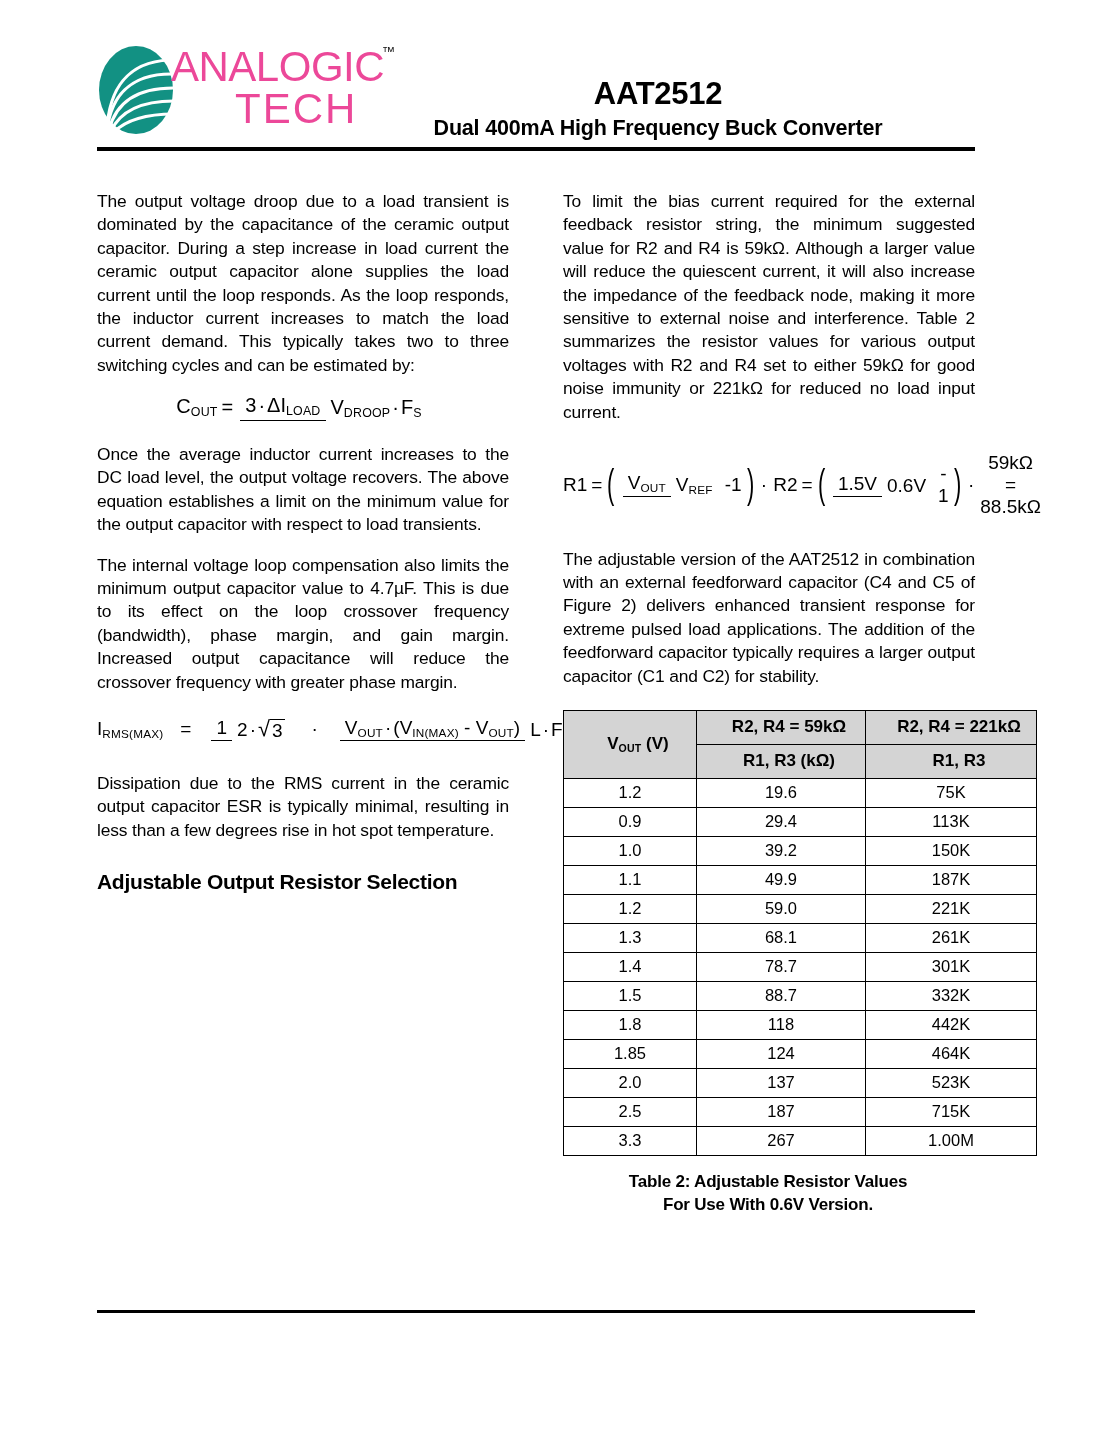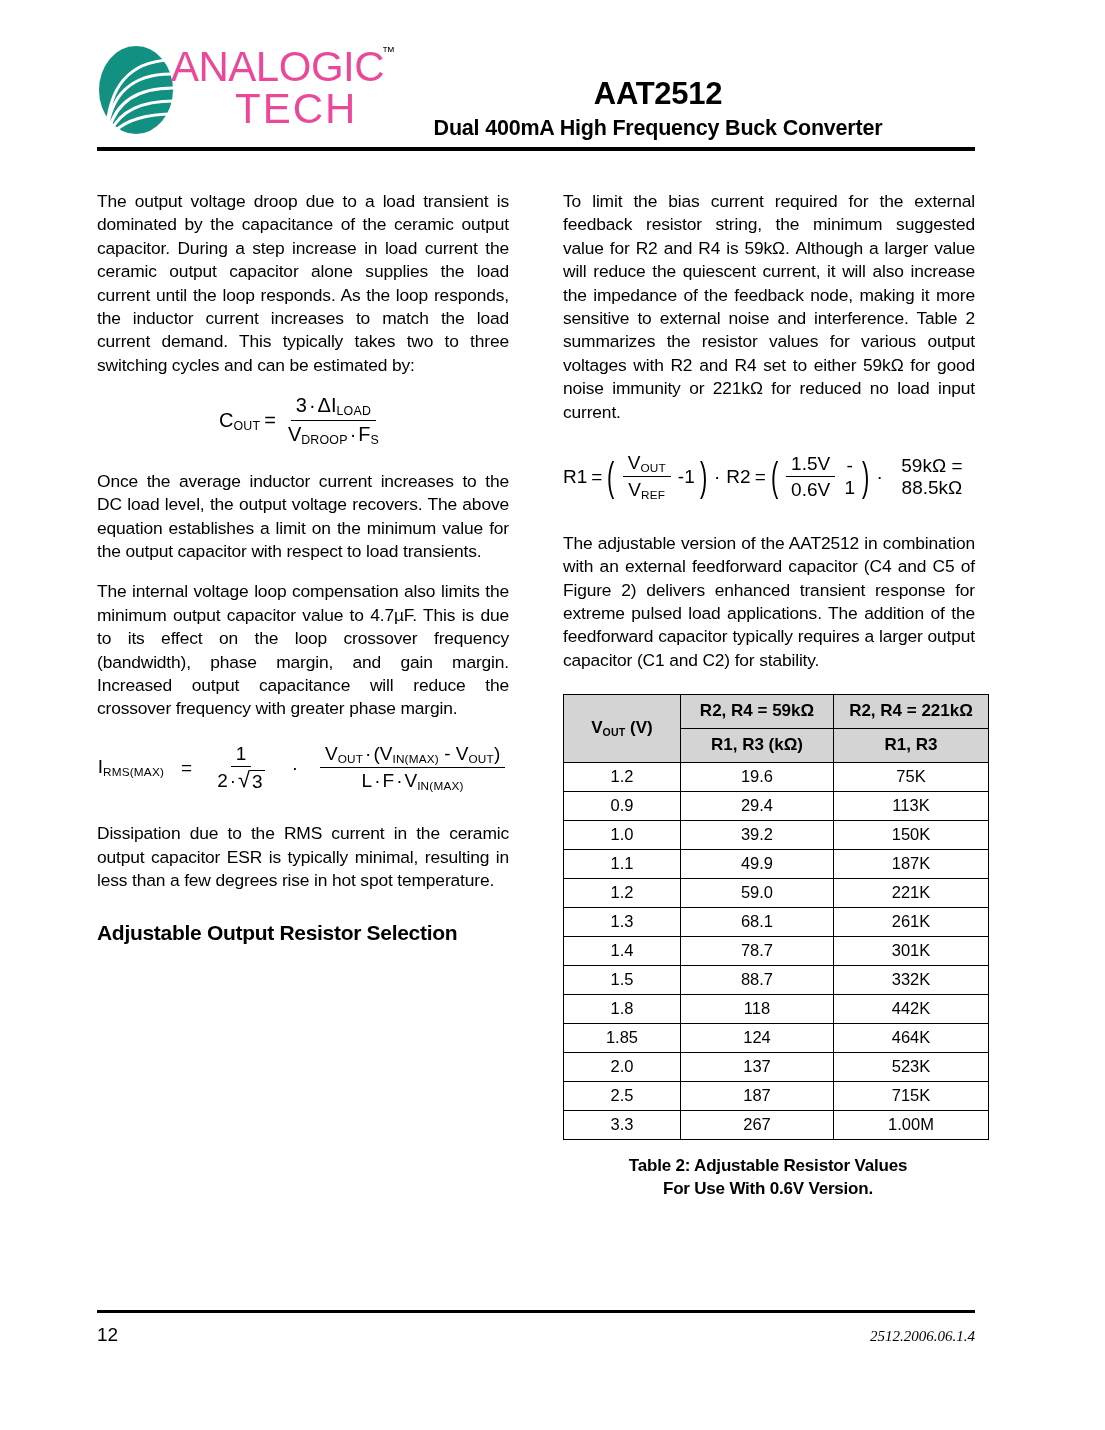--- a/index.html
+++ b/index.html
@@ -144,21 +144,21 @@
     line-height: 1.15;
   }
   .eq-inline {
     display: inline-flex;
     align-items: center;
     justify-content: center;
     gap: 4px;
   }
   .frac {
     display: inline-flex;
-    flex-direction: column;
+    flex-direction: row;
     align-items: center;
     vertical-align: middle;
     margin: 0 3px;
   }
   .frac > .num {
     padding: 0 5px 1px 5px;
     border-bottom: 1.6px solid #000;
     white-space: nowrap;
   }
   .frac > .den {
@@ -206,21 +206,21 @@
   }
   table.restab th, table.restab td {
     border: 1.4px solid #000;
     text-align: center;
     padding: 3px 2px 4px 2px;
   }
   table.restab thead th {
     background: #d4d4d4;
     font-weight: bold;
     font-size: 17px;
-    padding: 6px 2px 7px 2px;
+    padding: 6px 2px 7px 18px;
   }
   table.restab tbody td {
     background: #ffffff;
     font-weight: normal;
     padding: 4px 2px 5px 2px;
   }
   .cw1 { width: 112px; }
   .cw2 { width: 148px; }
   .cw3 { width: 150px; }
   .table-caption {
@@ -456,18 +456,14 @@
       </table>
 
       <div class="table-caption">
         <div>Table 2:  Adjustable Resistor Values</div>
         <div>For Use With 0.6V Version.</div>
       </div>
     </div>
   </div>
 
   <div class="footer-rule"></div>
-  <div class="footer">
-    <span class="page-num">12</span>
-    <span class="doc-rev">2512.2006.06.1.4</span>
-  </div>
 
 </div>
 
 </body></html>

